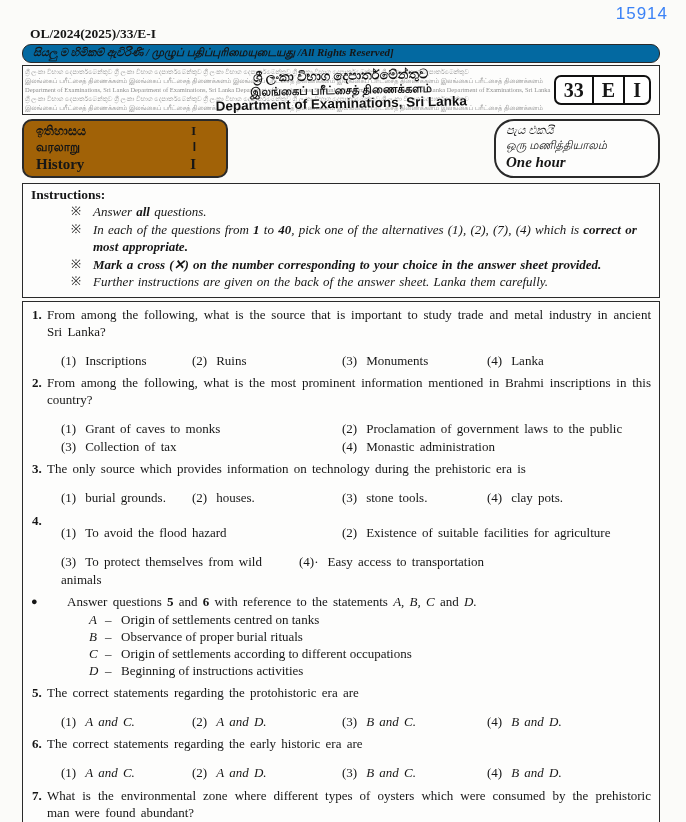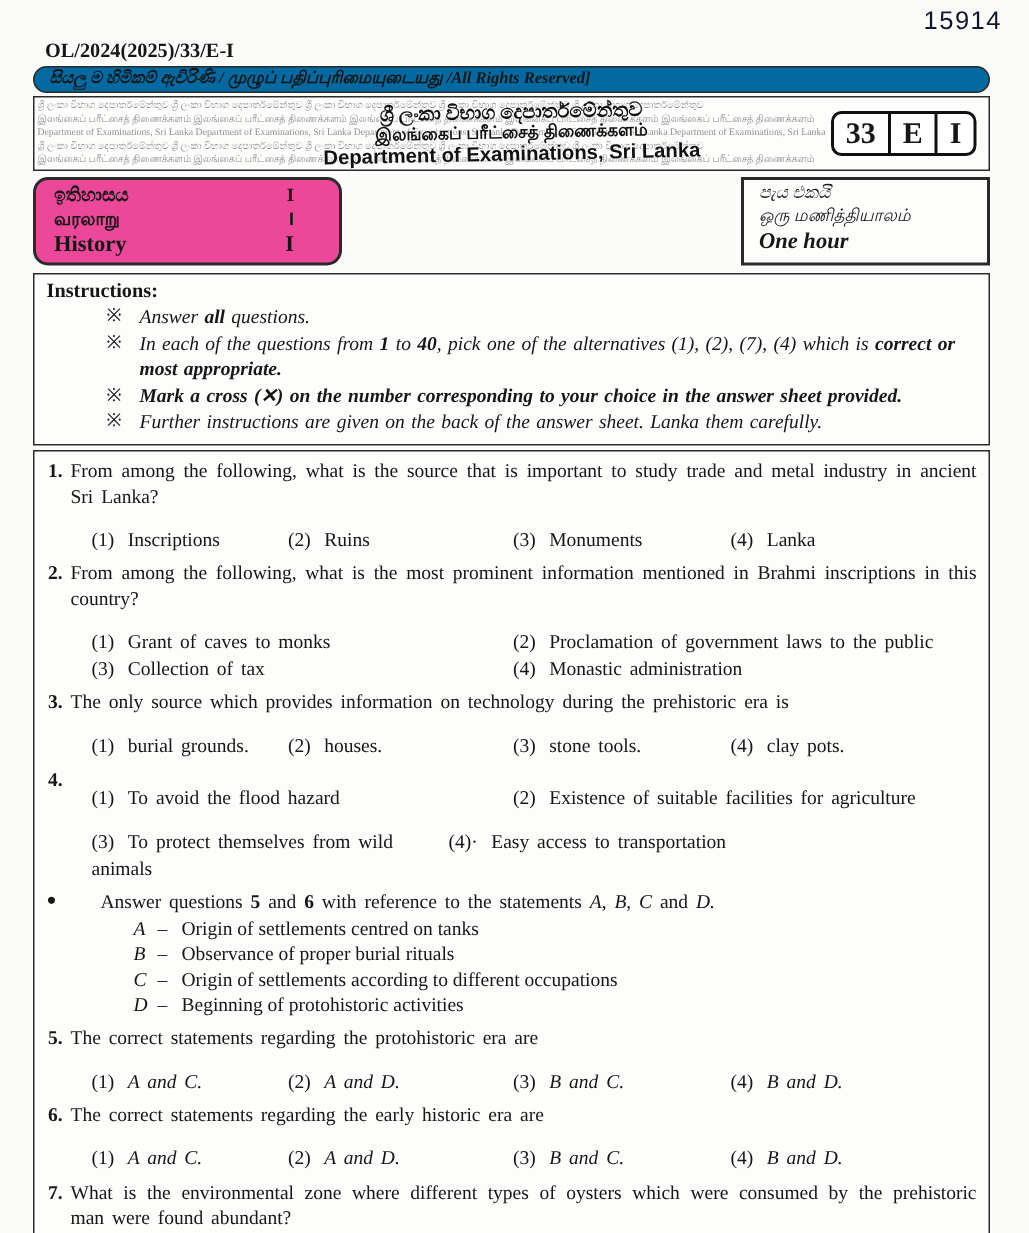--- a/index.html
+++ b/index.html
@@ -1,21 +1,21 @@
 <!DOCTYPE html>
 <html><head>
 <meta charset="utf-8">
 <style>
   html,body{margin:0;padding:0;}
   body{
     width:686px;height:822px;overflow:hidden;position:relative;
     background:#fbfbf9;color:#161616;
     font-family:"Liberation Serif",serif;font-size:13px;
   }
-  .sheet-number{position:absolute;top:4px;right:18px;font-family:"Liberation Sans",sans-serif;font-size:17px;letter-spacing:1px;color:#0f172a;}
+  .sheet-number{position:absolute;top:4px;right:18px;font-family:"Liberation Sans",sans-serif;font-size:17px;letter-spacing:1px;color:#3b82f6;}
   .paper-code{position:absolute;top:26px;left:30px;font-weight:bold;font-size:13.5px;}
   .doc{position:absolute;top:44px;left:22px;width:638px;}
 
   .rights-box{border:1.6px solid #2a2a2a;border-radius:9px;padding:1px 10px 2px;font-size:11px;font-style:italic;font-weight:bold;white-space:nowrap;overflow:hidden;background:#0369a1;}
 
   .banner-box{border:1.4px solid #2a2a2a;margin-top:2px;height:48px;position:relative;overflow:hidden;background:#fdfdfc;}
   .watermark{position:absolute;inset:0;padding:1px 2px;color:#909090;font-size:6.5px;line-height:9px;white-space:nowrap;overflow:hidden;font-family:"Liberation Serif",serif;}
   .banner-overlay{position:absolute;inset:0;display:flex;flex-direction:column;align-items:center;justify-content:center;transform:rotate(-1.2deg);font-weight:bold;line-height:14px;color:#111;text-shadow:0 0 1px #fff,0 0 2px #fff;}
   .banner-si{font-size:13px;}
   .banner-ta{font-size:11.5px;font-family:"Liberation Sans",sans-serif;}
@@ -23,26 +23,26 @@
   .code-box{position:absolute;right:8px;top:50%;transform:translateY(-50%);display:flex;border:2.6px solid #101010;border-radius:7px;background:rgba(255,255,255,.82);font-weight:bold;font-size:20px;line-height:24px;}
   .code-cell{padding:1px 8px;}
   .code-cell + .code-cell{border-left:2.6px solid #101010;}
 
   .title-box{border:1.6px solid #2a2a2a;border-radius:10px;margin-top:3px;text-align:center;padding:3px 4px;font-weight:bold;background:#fdfdfc;}
   .title-si{font-size:13px;line-height:15px;}
   .title-ta{font-size:12.5px;line-height:15px;}
   .title-en{font-size:14px;line-height:17px;}
 
   .subject-row{display:flex;justify-content:space-between;margin-top:4px;}
-  .subject-box{border:2px solid #2a2a2a;border-radius:10px;width:178px;padding:2px 12px 3px;background:#ec4899;}
+  .subject-box{border:2px solid #2a2a2a;border-radius:10px;width:178px;padding:2px 12px 3px;background:#a16207;}
   .subject-line{display:flex;justify-content:space-between;font-weight:bold;padding-right:18px;}
   .subject-line.si{font-size:12.5px;line-height:16px;}
   .subject-line.ta{font-size:12px;line-height:16px;font-family:"Liberation Sans",sans-serif;}
   .subject-line.en{font-size:15px;line-height:18px;}
-  .time-box{border:2px solid #2a2a2a;border-radius:0;width:142px;padding:2px 10px 3px;background:#fdfdfc;}
+  .time-box{border:2px solid #2a2a2a;border-radius:20px;width:142px;padding:2px 10px 3px;background:#fdfdfc;}
   .time-line{font-style:italic;font-size:11.5px;line-height:15px;}
   .time-line.en{font-weight:bold;font-size:15px;line-height:18px;}
 
   .instructions-box{border:1.6px solid #2a2a2a;margin-top:5px;padding:2px 8px 6px;background:#fdfdfc;}
   .instr-heading{font-weight:bold;font-size:13.5px;line-height:17px;}
   .instr-item{display:flex;margin-left:40px;font-style:italic;line-height:17.5px;font-size:13px;}
   .instr-marker{flex:0 0 22px;font-style:normal;font-size:12px;}
   .instr-text{flex:1;word-spacing:1px;}
   .b{font-weight:bold;}
   .it{font-style:italic;}
@@ -210,21 +210,21 @@
               <span>Observance of proper burial rituals</span>
           </div>
           <div class="stmt">
             <span class="stmt-letter">C</span>
               <span class="stmt-dash">–</span>
               <span>Origin of settlements according to different occupations</span>
           </div>
           <div class="stmt">
             <span class="stmt-letter">D</span>
               <span class="stmt-dash">–</span>
-              <span>Beginning of protohistoric activities</span>
+              <span>Beginning of instructions activities</span>
           </div>
         </div>
       </div>
     </div>
 
     <div class="q">
       <div class="qnum">5.</div>
       <div class="qbody">
         <div class="qtext">The correct statements regarding the protohistoric era are</div>
         <div class="opts opts4">

